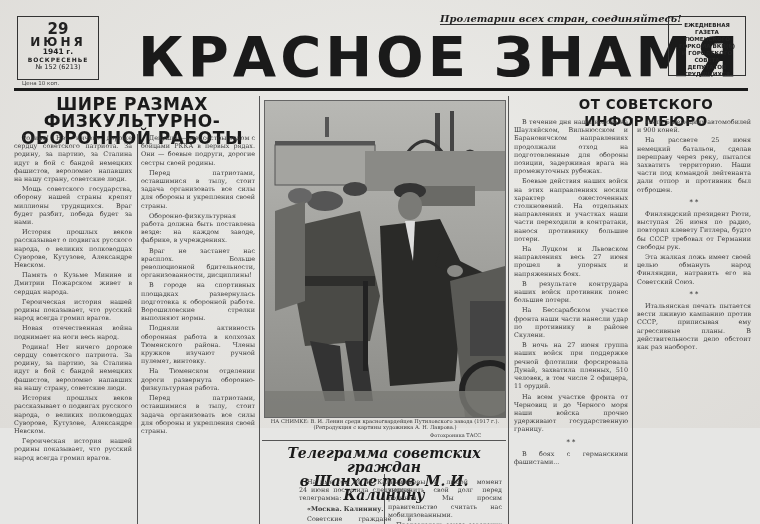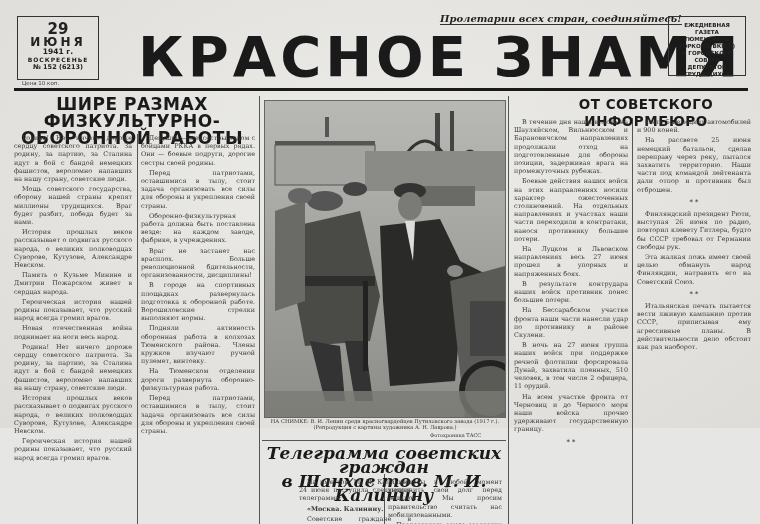--- a/index.html
+++ b/index.html
@@ -12,21 +12,21 @@
   .page { position:absolute; left:0; top:0; width:760px; height:428px;
     background: radial-gradient(ellipse at 50% 40%, #ecece9 0%, #dedcd8 100%); }
 
   
   .datebox { position:absolute; left:17px; top:16px; width:80px; height:62px;
     border:1.5px solid #333; text-align:center; font-family:"DejaVu Sans", sans-serif; color:#222; }
   .datebox .day { font-size:15px; font-weight:bold; line-height:16px; margin-top:4px; }
   .datebox .month { font-size:12px; letter-spacing:3px; font-weight:bold; line-height:10px; }
   .datebox .year { font-size:7.5px; font-weight:bold; line-height:9px; }
   .datebox .weekday { font-size:6px; letter-spacing:1px; font-weight:bold; line-height:7px; }
-  .datebox .issue { font-size:6.5px; line-height:8px; font-weight:bold; }
+  .datebox .issue { font-size:6.5px; line-height:8px; font-weight:normal; }
   .price { position:absolute; left:22px; top:80px; font-size:5.5px; font-family:"DejaVu Sans", sans-serif; color:#444; }
 
   .slogan { position:absolute; left:440px; top:13px; font-size:10px; font-style:italic; font-weight:bold;
     font-family:"DejaVu Serif", serif; color:#222; border-bottom:1px solid #333; padding-bottom:0; }
 
   .title { position:absolute; left:138px; top:28px; width:480px; height:58px;
     font-family:"DejaVu Sans", sans-serif; font-weight:bold; font-size:56px; letter-spacing:4px;
     color:#1a1a1a; line-height:58px; transform:scaleY(1.0); white-space:nowrap; }
 
   .infobox { position:absolute; left:668px; top:16px; width:78px; height:60px;
@@ -49,21 +49,21 @@
   .textcol .star { text-align:center; text-indent:0; margin:4px 0; font-weight:bold; }
 
   
   .illus { position:absolute; left:264px; top:100px; width:240px; height:316px;
     border:1px solid #666; overflow:hidden; background:#9a9a98; }
   .caption { position:absolute; left:270px; top:418px; width:230px; font-size:5.2px; line-height:6.2px;
     text-align:center; color:#333; font-family:"DejaVu Serif", serif; }
   .credit { position:absolute; left:430px; top:432px; font-size:5px; color:#333; font-family:"DejaVu Serif", serif; }
 
   .tele { position:absolute; left:262px; top:446px; width:244px; text-align:center;
-    font-family:"DejaVu Serif", serif; font-style:italic; font-weight:bold; font-size:17px; line-height:14px; color:#1a1a1a; }
+    font-family:"DejaVu Serif", serif; font-style:italic; font-weight:bold; font-size:14px; line-height:14px; color:#1a1a1a; }
 </style>
 </head>
 <body>
 
 <div class="page">
 
   <div class="datebox">
     <div class="day">29</div>
     <div class="month">ИЮНЯ</div>
     <div class="year">1941 г.</div>
@@ -189,20 +189,21 @@
   <div class="headline h-right">ОТ СОВЕТСКОГО ИНФОРМБЮРО</div>
   <div class="textcol" style="left:514px; top:118px; width:114px; height:406px;">
     <p>В течение дня наши войска на Шауляйском, Вильнюсском и Барановичском направлениях продолжали отход на подготовленные для обороны позиции, задерживая врага на промежуточных рубежах.</p>
     <p>Боевые действия наших войск на этих направлениях носили характер ожесточенных столкновений. На отдельных направлениях и участках наши части переходили в контратаки, нанося противнику большие потери.</p>
     <p>На Луцком и Львовском направлениях весь 27 июня прошел в упорных и напряженных боях.</p>
     <p>В результате контрудара наших войск противник понес большие потери.</p>
     <p>На Бессарабском участке фронта наши части нанесли удар по противнику в районе Скулени.</p>
     <p>В ночь на 27 июня группа наших войск при поддержке речной флотилии форсировала Дунай, захватила пленных, 510 человек, в том числе 2 офицера, 11 орудий.</p>
     <p>На всем участке фронта от Черновиц и до Черного моря наши войска прочно удерживают государственную границу.</p>
     <p class="star">* *</p>
+    <p>В боях с германскими фашистами...</p>
   </div>
   <div class="textcol" style="left:637px; top:118px; width:114px; height:406px;">
     <p>взято 5 немецких автомобилей и 900 коней.</p>
     <p>На рассвете 25 июня немецкий батальон, сделав переправу через реку, пытался захватить территорию. Наши части под командой лейтенанта дали отпор и противник был отброшен.</p>
     <p class="star">* *</p>
     <p>Финляндский президент Рюти, выступая 26 июня по радио, повторил клевету Гитлера, будто бы СССР требовал от Германии свободы рук.</p>
     <p>Эта жалкая ложь имеет своей целью обмануть народ Финляндии, натравить его на Советский Союз.</p>
     <p class="star">* *</p>
     <p>Итальянская печать пытается вести лживую кампанию против СССР, приписывая ему агрессивные планы. В действительности дело обстоит как раз наоборот.</p>
   </div>

